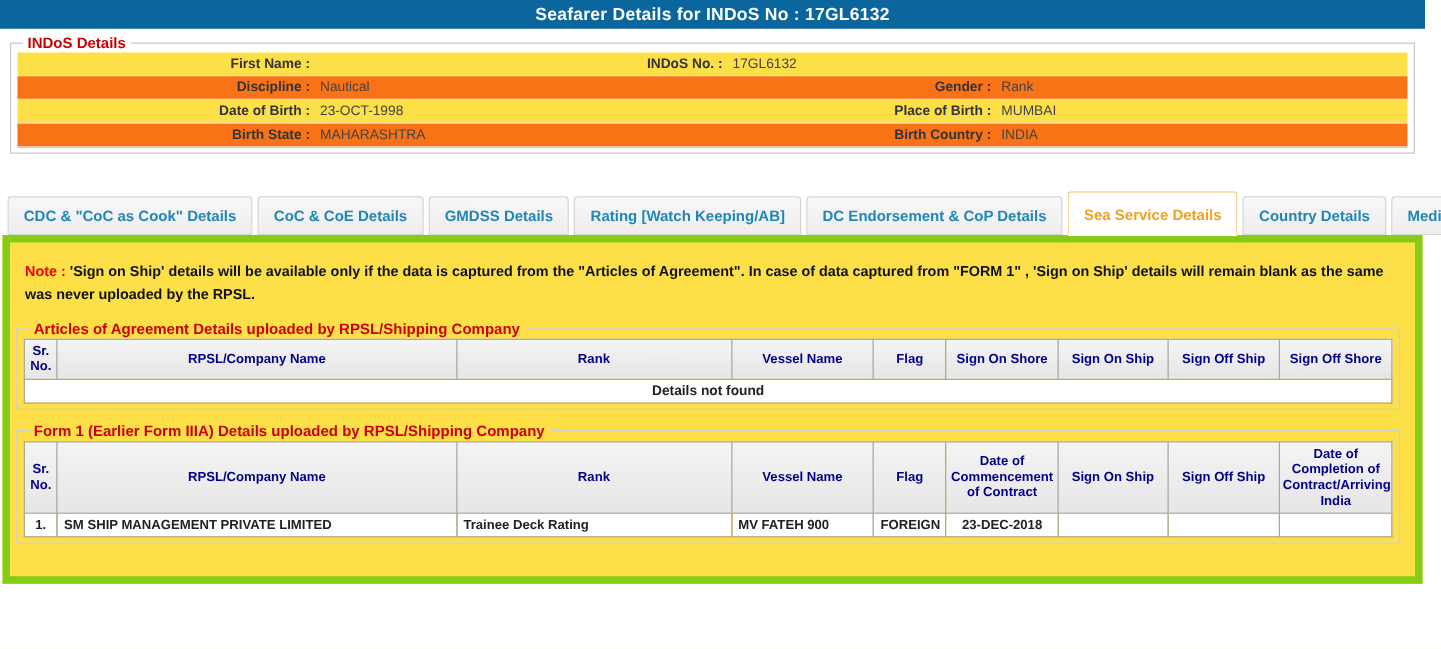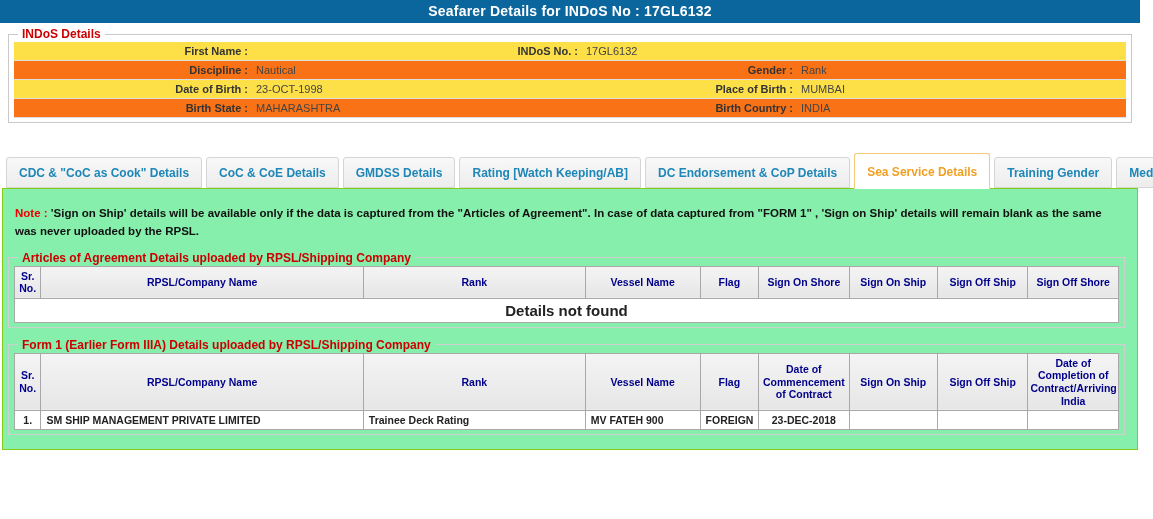--- a/index.html
+++ b/index.html
@@ -80,24 +80,24 @@
     color: #f0a125;
     border-color: #f3c878;
     border-bottom-color: #ffffff;
     padding-top: 11px;
     padding-bottom: 9px;
     margin-bottom: -1px;
   }
 
   
   .panel {
-    border: 1px solid #84cc16;
+    border: 6px solid #84cc16;
     margin: 0 2px;
-    background: #86efac;
-    padding-bottom: 10px;
+    background: #fde047;
+    padding-bottom: 22px;
     min-height: 226px;
   }
   .note {
     margin: 16px 12px 6px 12px;
     font-size: 11.5px;
     font-weight: bold;
     color: #111;
     line-height: 1.55;
   }
   .note .note-prefix { color: #ee0000; }
@@ -127,21 +127,21 @@
     font-weight: bold;
     padding: 3px 5px;
     height: 17px;
     overflow: hidden;
     white-space: nowrap;
   }
   td.c { text-align: center; }
   td.empty-msg {
     color: #cc0000;
     text-align: center;
-    font-size: 15px;
+    font-size: 11px;
     font-weight: bold;
   }
   col.w-sr    { width: 2.4%; }
   col.w-rpsl  { width: 29.2%; }
   col.w-rank  { width: 20.1%; }
   col.w-ves   { width: 10.4%; }
   col.w-flag  { width: 5.3%; }
   col.w-c6    { width: 8.2%; }
   col.w-c7    { width: 8.0%; }
   col.w-c8    { width: 8.2%; }
@@ -182,21 +182,21 @@
     </div>
   </fieldset>
 
   <div class="tabstrip">
     <div class="tab">CDC &amp; "CoC as Cook" Details</div>
     <div class="tab">CoC &amp; CoE Details</div>
     <div class="tab">GMDSS Details</div>
     <div class="tab">Rating [Watch Keeping/AB]</div>
     <div class="tab">DC Endorsement &amp; CoP Details</div>
     <div class="tab tab--active">Sea Service Details</div>
-    <div class="tab">Training Gender</div>
+    <div class="tab">Country Details</div>
     <div class="tab">Medical Fitness Certificate</div>
   </div>
 
   <div class="panel">
 
     <div class="note">
       <span class="note-prefix">Note :</span>
       <span>'Sign on Ship' details will be available only if the data is captured from the "Articles of Agreement". In case of data captured from "FORM 1" , 'Sign on Ship' details will remain blank as the same was never uploaded by the RPSL.</span>
     </div>
 

